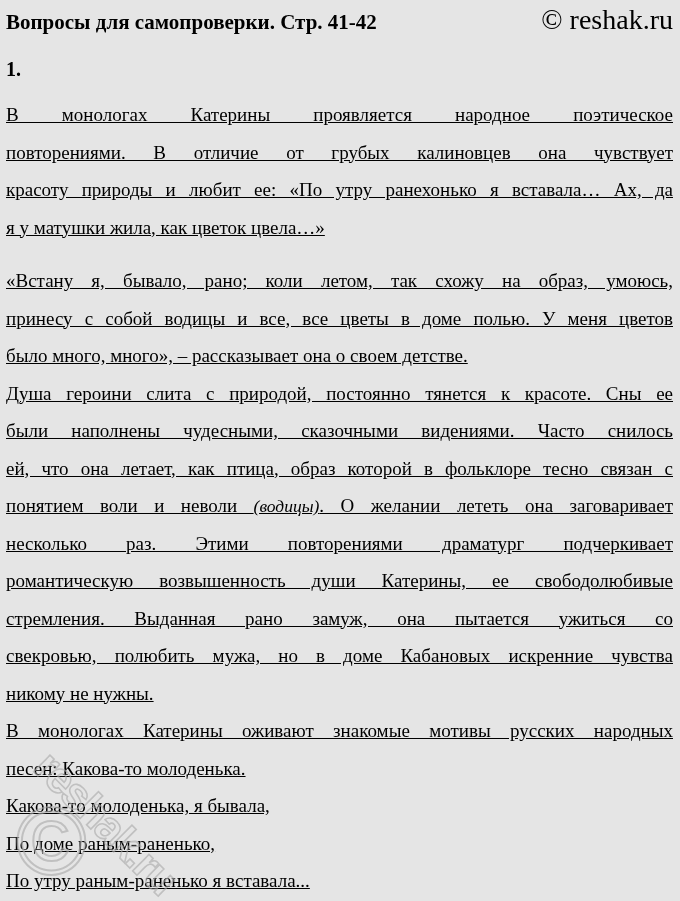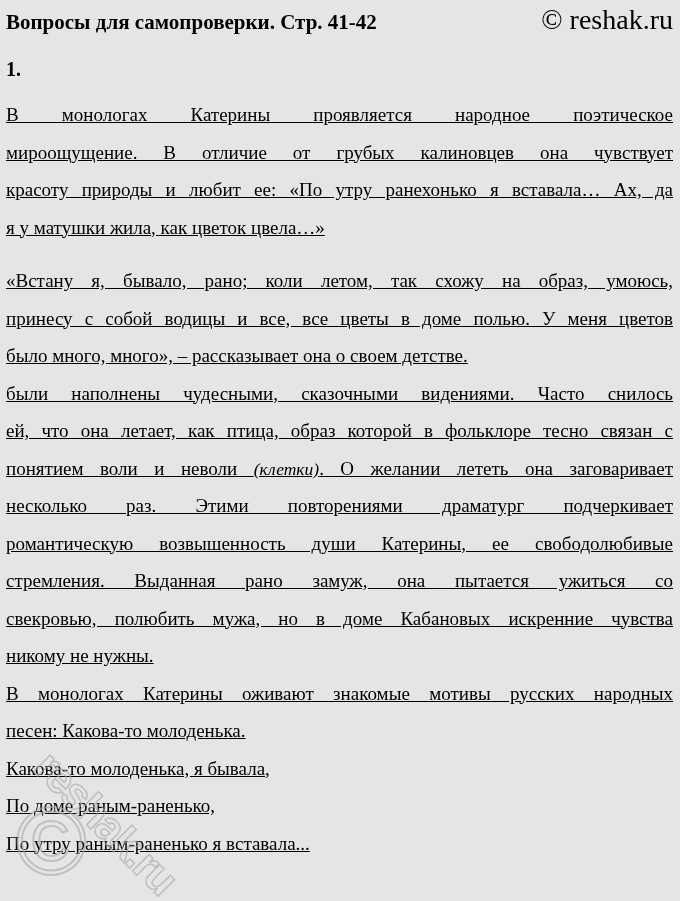--- a/index.html
+++ b/index.html
@@ -81,35 +81,36 @@
       <span class="hdr-title">Вопросы для самопроверки. Стр. 41-42</span>
       <span class="hdr-credit">© reshak.ru</span>
     </div>
 
     <div class="q-num">1.</div>
 
     <div class="paras">
 
       <div class="para">
         <div class="tl">В монологах Катерины проявляется народное поэтическое</div>
-        <div class="tl">мироощущение. В отличие от грубых калиновцев она чувствует</div>
+        <div class="tl">повторениями. В отличие от грубых калиновцев она чувствует</div>
         <div class="tl">красоту природы и любит ее: «По утру ранехонько я вставала… Ах, да</div>
         <div class="tl end">я у матушки жила, как цветок цвела…»</div>
       </div>
 
       <div class="para gap">
         <div class="tl">«Встану я, бывало, рано; коли летом, так схожу на образ, умоюсь,</div>
         <div class="tl">принесу с собой водицы и все, все цветы в доме полью. У меня цветов</div>
         <div class="tl end">было много, много», – рассказывает она о своем детстве.</div>
       </div>
 
       <div class="para">
+        <div class="tl">Душа героини слита с природой, постоянно тянется к красоте. Сны ее</div>
         <div class="tl">были наполнены чудесными, сказочными видениями. Часто снилось</div>
         <div class="tl">ей, что она летает, как птица, образ которой в фольклоре тесно связан с</div>
-        <div class="tl"><span>понятием воли и неволи </span><span class="it">(клетки)</span><span>. О желании лететь она заговаривает</span></div>
+        <div class="tl"><span>понятием воли и неволи </span><span class="it">(водицы)</span><span>. О желании лететь она заговаривает</span></div>
         <div class="tl">несколько раз. Этими повторениями драматург подчеркивает</div>
         <div class="tl">романтическую возвышенность души Катерины, ее свободолюбивые</div>
         <div class="tl">стремления. Выданная рано замуж, она пытается ужиться со</div>
         <div class="tl">свекровью, полюбить мужа, но в доме Кабановых искренние чувства</div>
         <div class="tl end">никому не нужны.</div>
       </div>
 
       <div class="para">
         <div class="tl">В монологах Катерины оживают знакомые мотивы русских народных</div>
         <div class="tl end">песен: Какова-то молоденька.</div>

